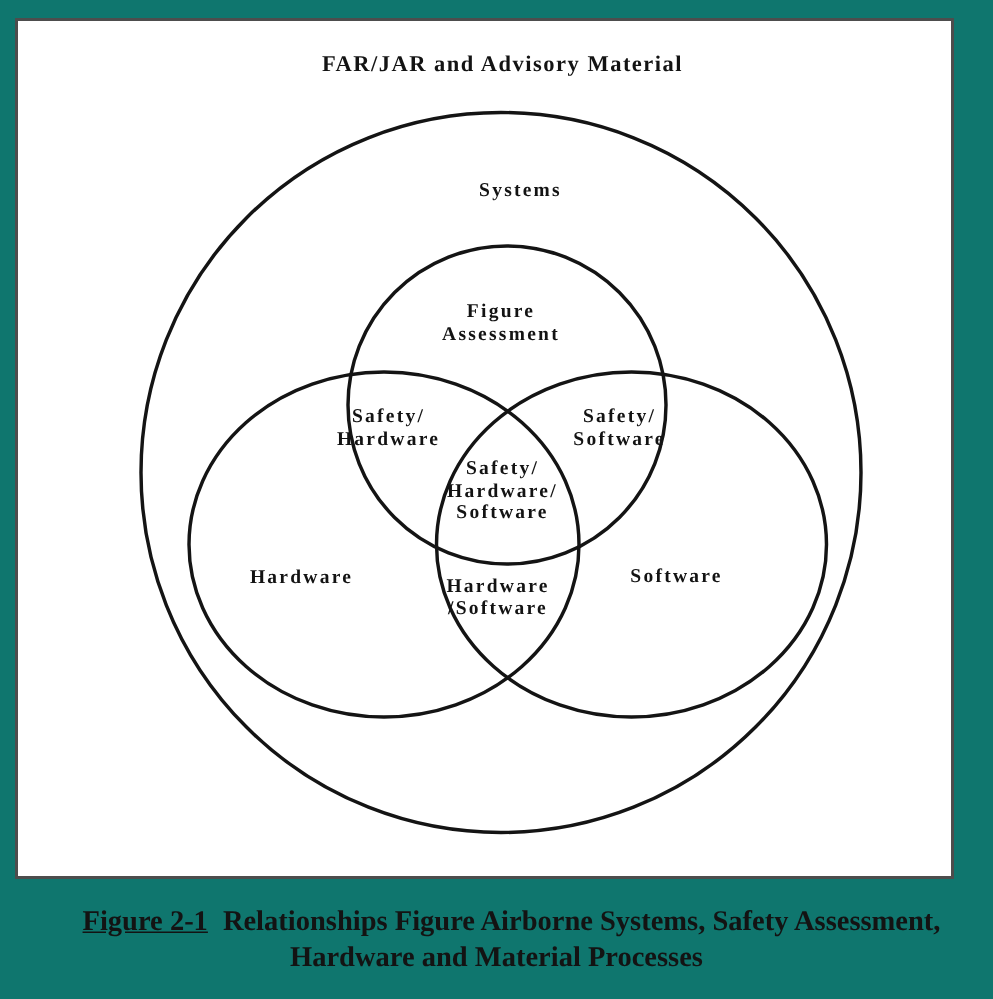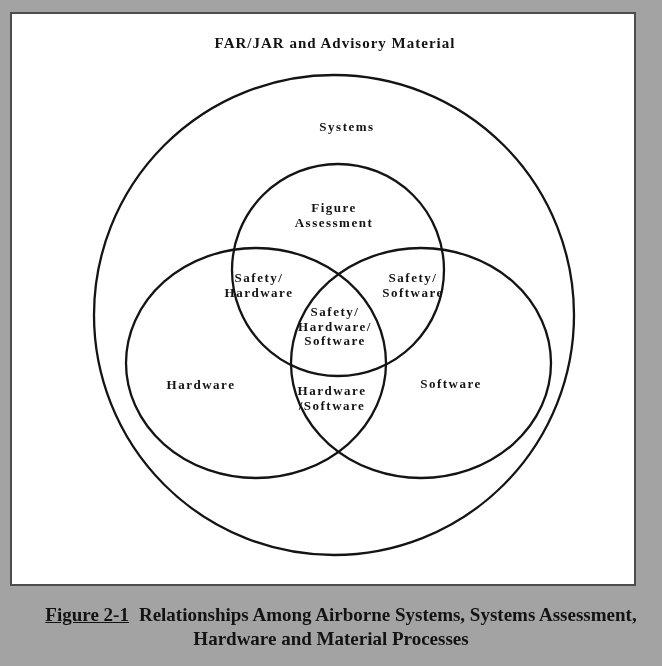--- a/index.html
+++ b/index.html
@@ -5,21 +5,21 @@
   html, body {
     margin: 0;
     padding: 0;
     background: #ffffff;
     font-family: "Liberation Serif", "DejaVu Serif", serif;
   }
   .page {
     position: relative;
     width: 662px;
     height: 666px;
-    background: #a3a3a3;
+    background: #0f766e;
     overflow: hidden;
     color: #131313;
   }
   .figure-box {
     position: absolute;
     left: 10px;
     top: 12px;
     width: 626px;
     height: 574px;
     border: 2px solid #4d4d4d;
@@ -101,18 +101,18 @@
 
   <div class="label region-label" style="left:201px; top:385px;">Hardware</div>
 
   <div class="label region-label" style="left:332px; top:398px;">Hardware
 /Software</div>
 
   <div class="label region-label" style="left:451px; top:384px;">Software</div>
 
   <div class="caption">
     <div>
-      <span class="caption-label">Figure 2-1</span><span>Relationships Among Airborne Systems, Systems Assessment,</span>
+      <span class="caption-label">Figure 2-1</span><span>Relationships Figure Airborne Systems, Safety Assessment,</span>
     </div>
     <div>Hardware and Material Processes</div>
   </div>
 
 </div>
 
 </body></html>

